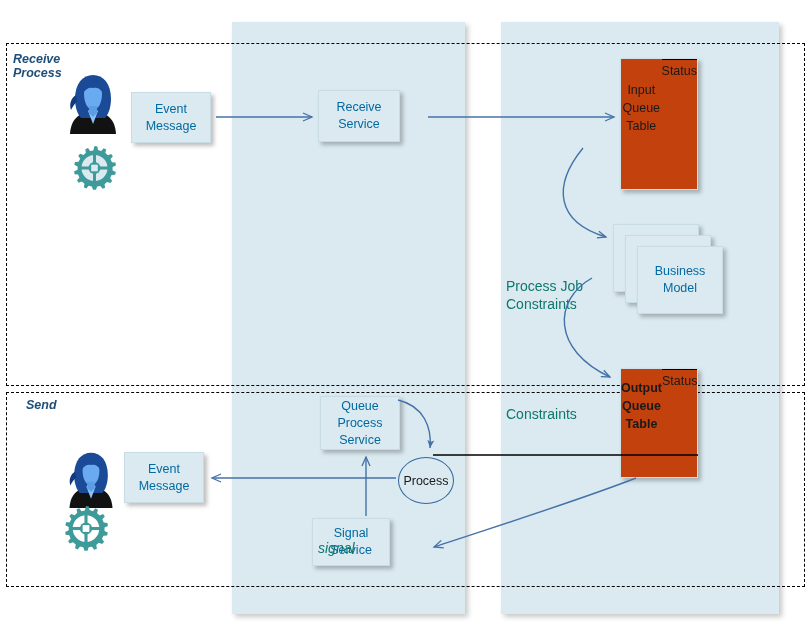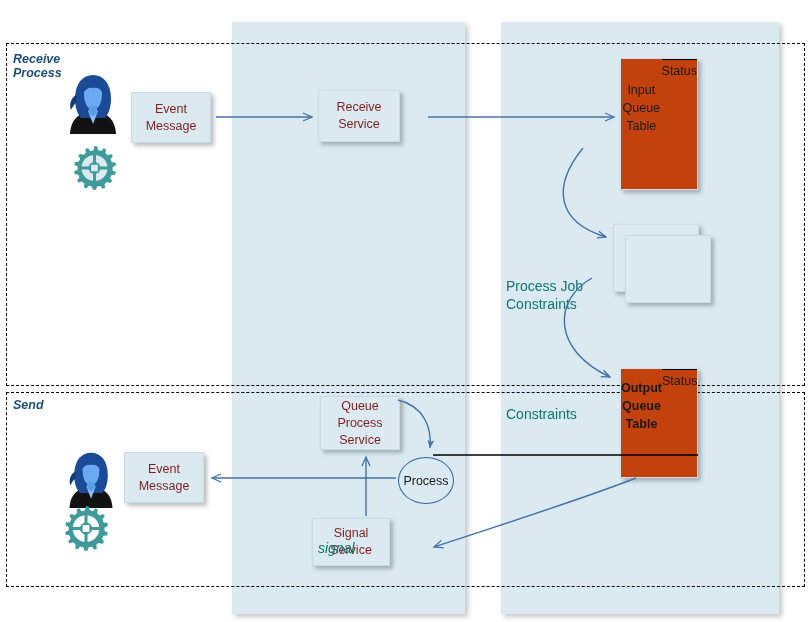--- a/index.html
+++ b/index.html
@@ -53,21 +53,21 @@
   .pbox {
     background: #daeaf0;
     border: 1px solid #c8dce4;
     box-sizing: border-box;
     box-shadow: 3px 3px 4px rgba(0,0,0,0.25);
     display: flex;
     align-items: center;
     justify-content: center;
     text-align: center;
     font-size: 12.5px;
-    color: #7f1d1d;
+    color: #0369a1;
     line-height: 17px;
     white-space: pre-line;
   }
 
   
   .qtable {
     background: #c2410c;
     border: 1px solid #cfe2e9;
     box-sizing: border-box;
     box-shadow: 3px 3px 4px rgba(0,0,0,0.25);
@@ -139,21 +139,21 @@
 
   <div class="abs vcol" style="left:501px; top:22px; width:278px; height:592px;"></div>
 
   <div class="abs hlane" style="left:6px; top:43px; width:799px; height:343px;"></div>
 
   <div class="abs lane-label" style="left:13px; top:52px;">Receive
 Process</div>
 
   <div class="abs hlane" style="left:6px; top:392px; width:799px; height:195px;"></div>
 
-  <div class="abs lane-label" style="left:13px; top:398px;">Send</div>
+  <div class="abs lane-label" style="left:26px; top:398px;">Send</div>
 
   <div class="abs" style="left:62px; top:72px; width:62px; height:62px;">
     <svg class="icon-person" width="62" height="62" viewBox="0 0 62 62">
 
       <path d="M8 62 C9 46 18 40 31 40 C44 40 53 46 54 62 Z" fill="#121212"></path>
 
       <path d="M13 27 C13 11 21 3 31 3 C41 3 49 11 49 27 C49 36 46 43 43 46
                L19 46 C16 43 13 36 13 27 Z" fill="#1b4a96"></path>
 
       <path d="M14 23 C9 26 7 32 9 38 C11 34 13 31 15 30 Z" fill="#123a7d"></path>
@@ -202,20 +202,22 @@
 
   <div class="abs qtable" style="left:620px; top:58px; width:78px; height:132px;">
     <div class="qbody">Input
 Queue
 Table</div>
     <div class="qstatus">Status</div>
   </div>
 
   <div class="abs pbox" style="left:613px; top:224px; width:86px; height:68px;"></div>
   <div class="abs pbox" style="left:625px; top:235px; width:86px; height:68px;"></div>
+  <div class="abs pbox" style="left:637px; top:246px; width:86px; height:68px;">Business
+Model</div>
 
   <div class="abs anno" style="left:506px; top:238px;">Process Job
 Constraints</div>
 
   <div class="abs anno" style="left:506px; top:366px;">Constraints</div>
 
   <div class="abs qtable" style="left:620px; top:368px; width:78px; height:110px;">
     <div class="qbody" style="padding-top:10px;font-weight:bold;">Output
 Queue
 Table</div>

